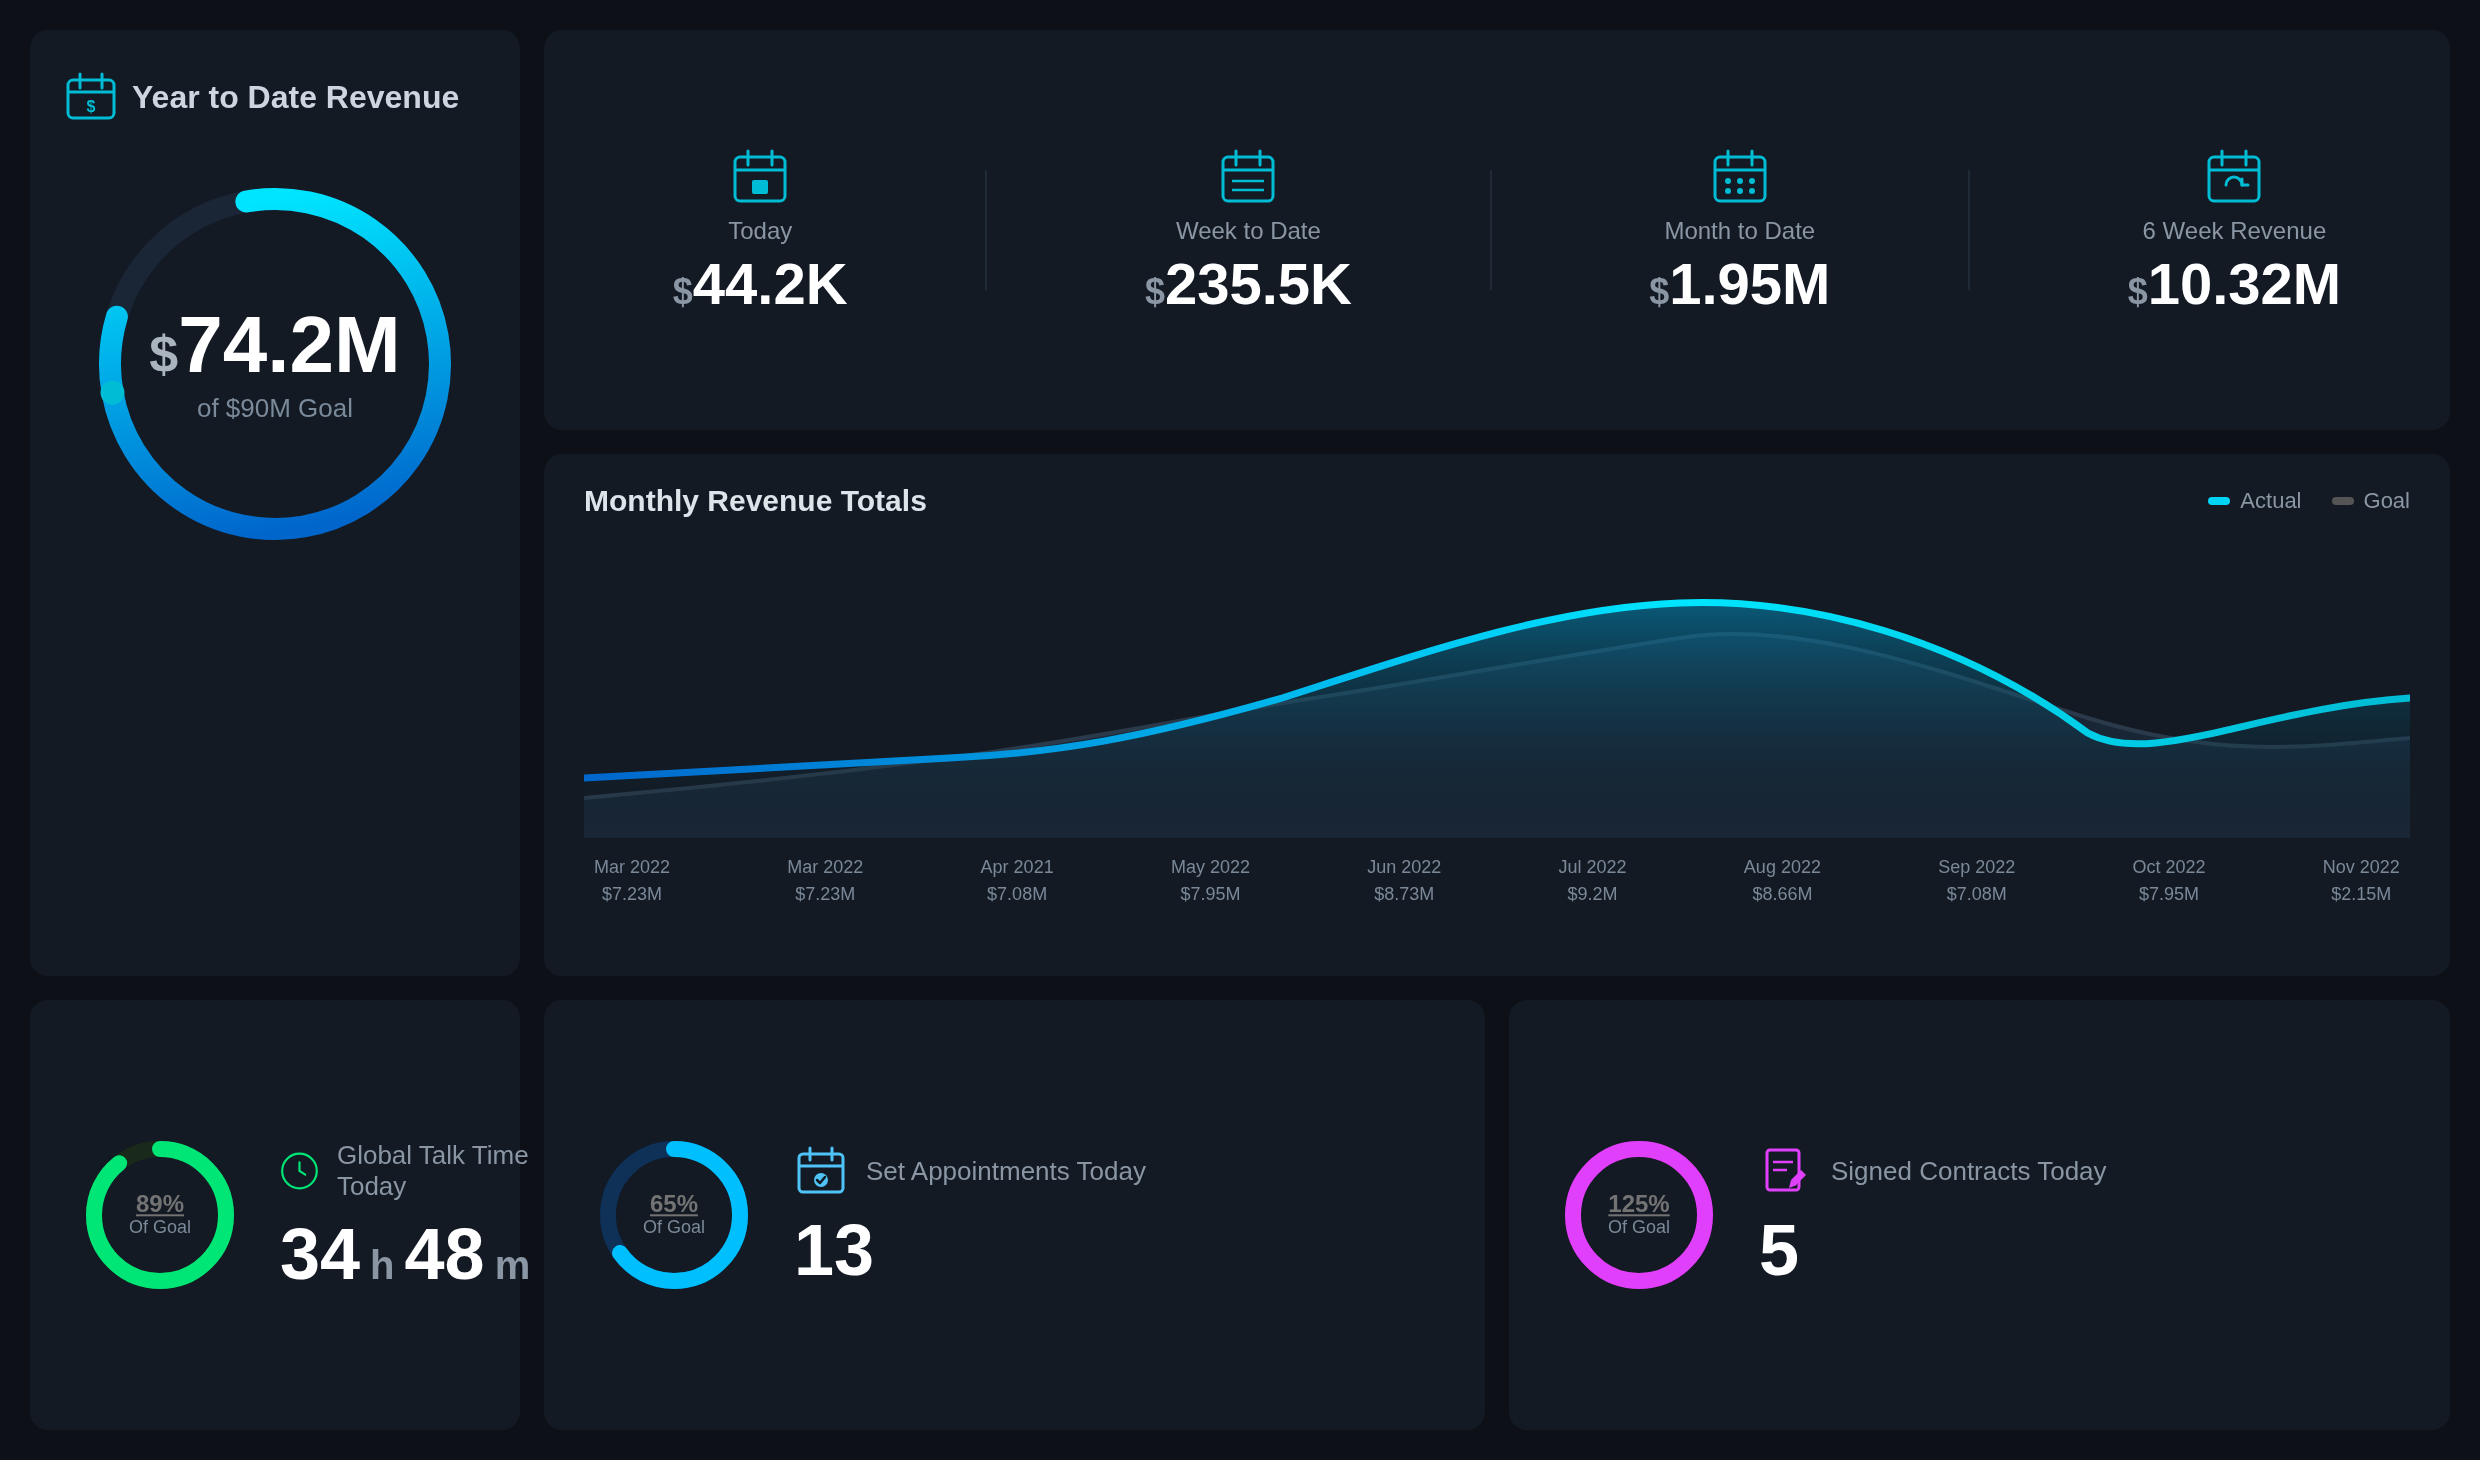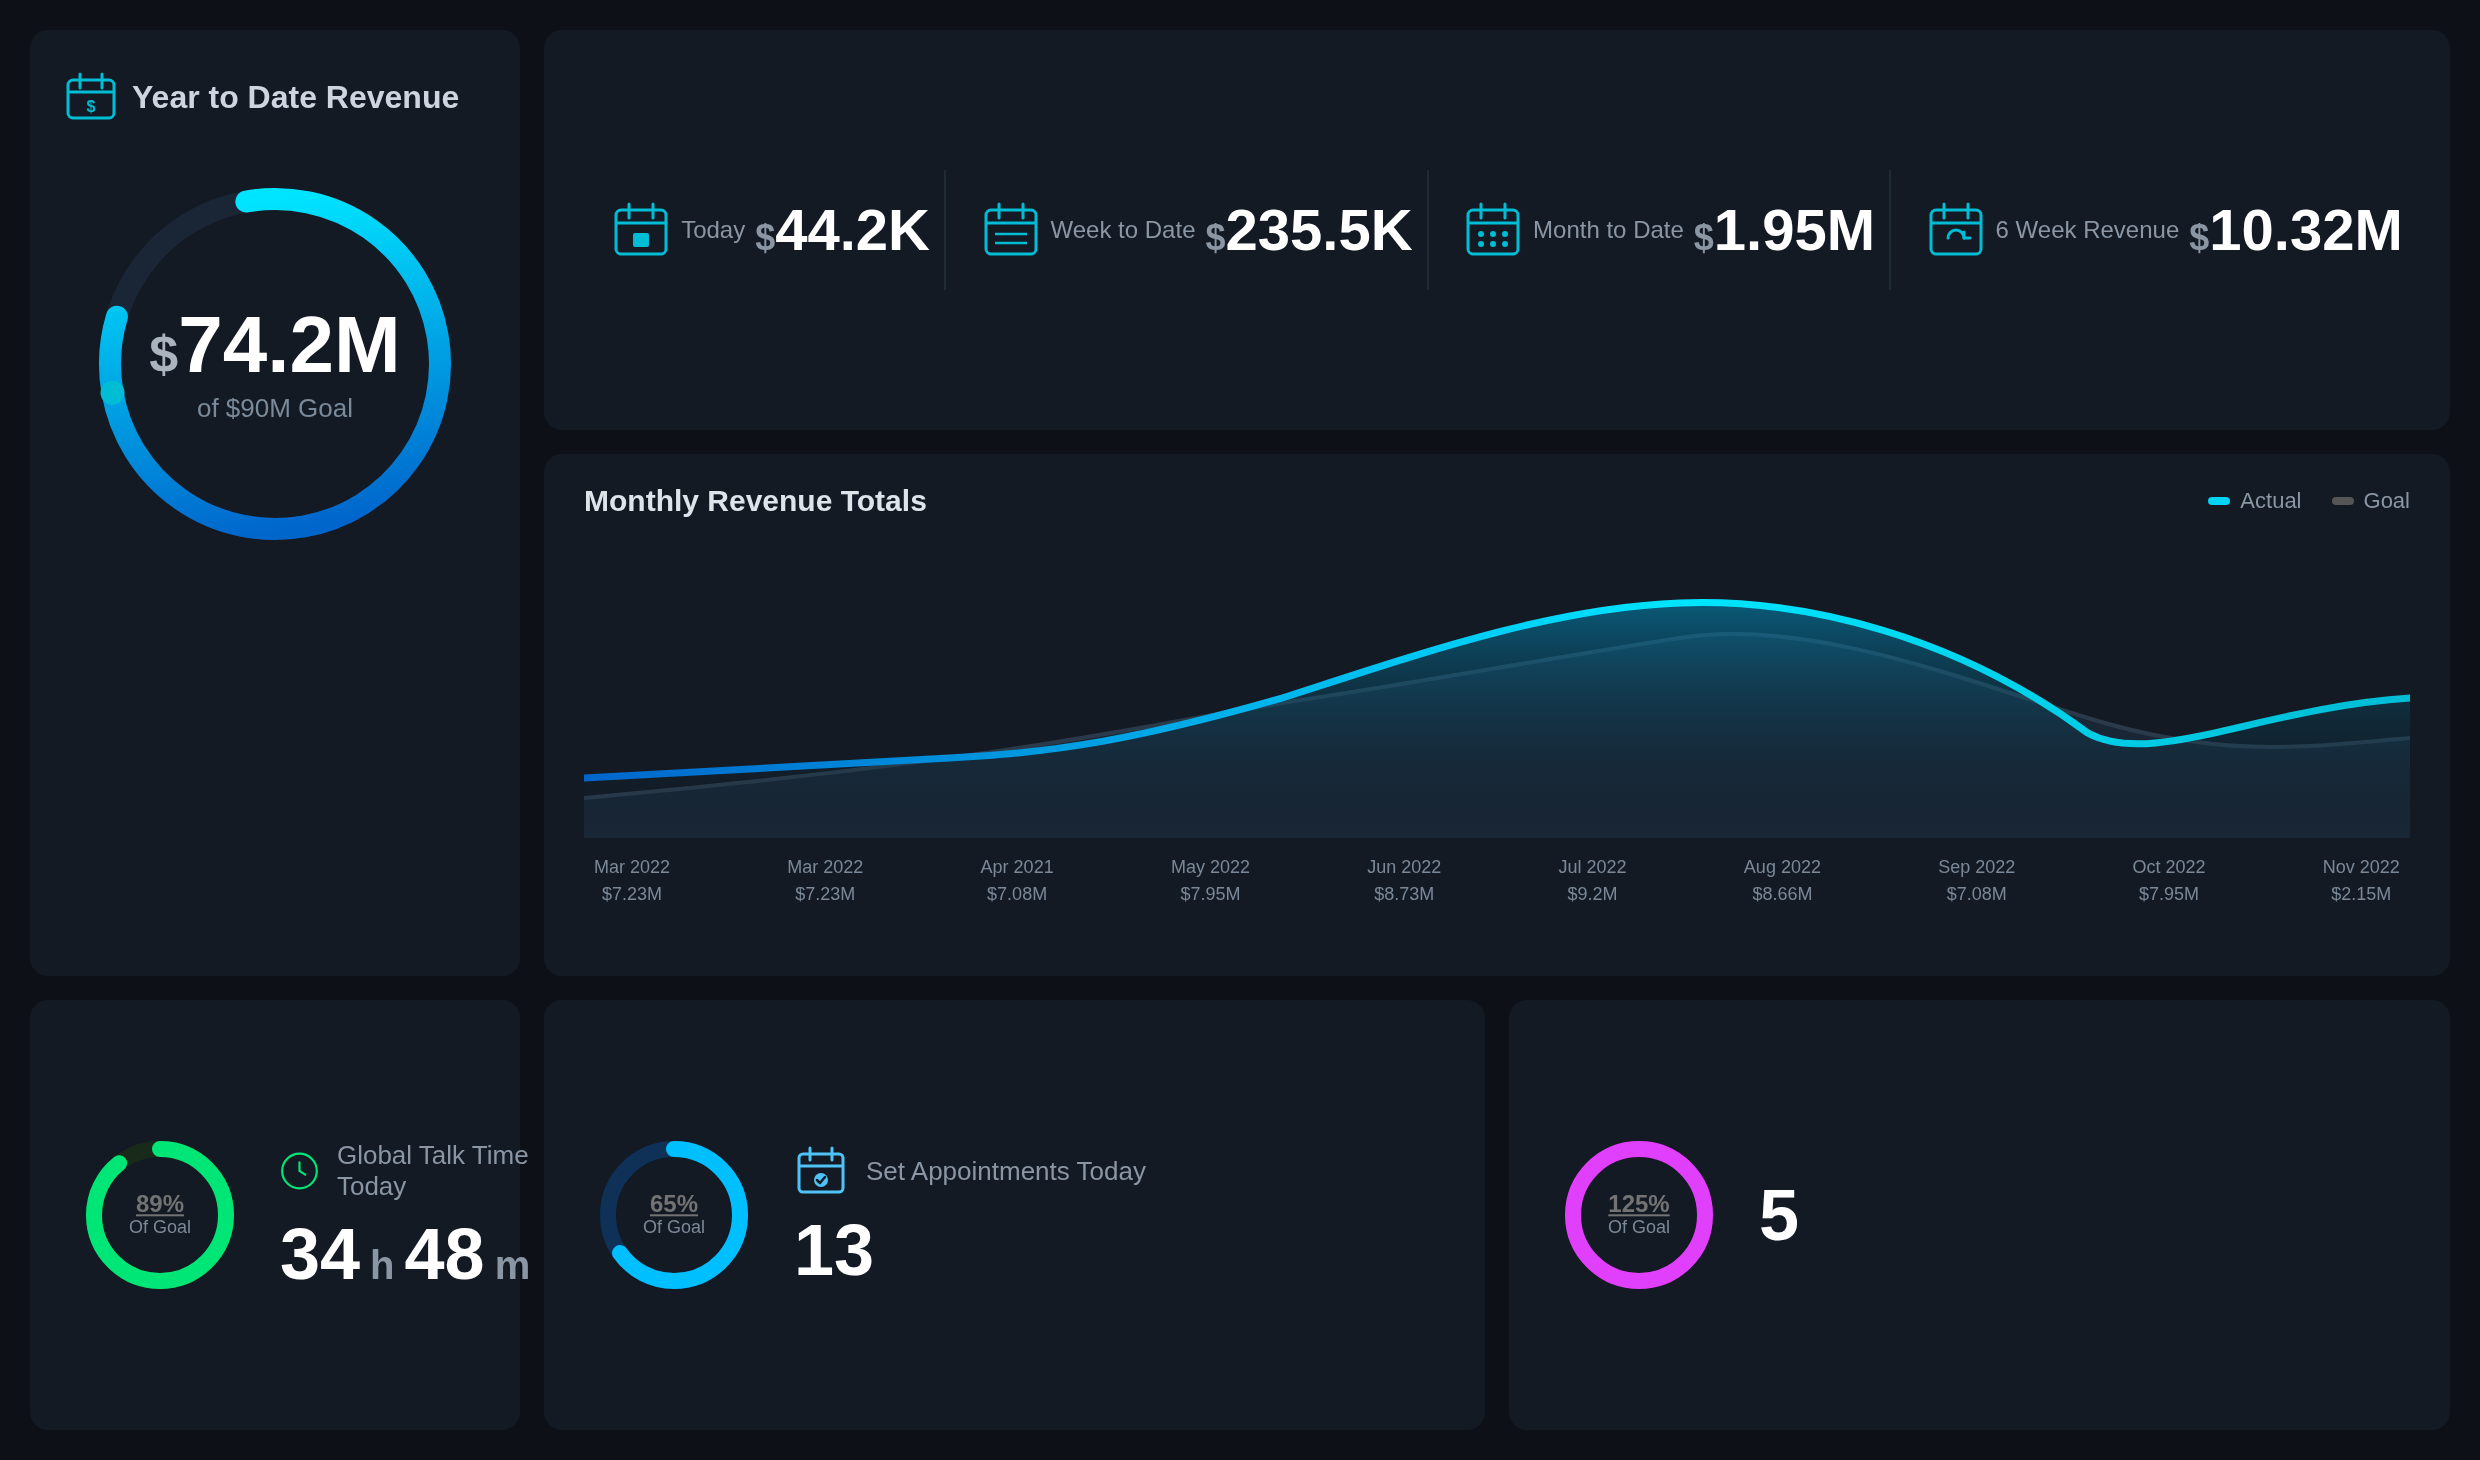--- a/index.html
+++ b/index.html
@@ -86,21 +86,21 @@
     .stats-row-card {
       grid-row: 1;
       grid-column: 2;
       display: flex;
       align-items: center;
       justify-content: space-around;
       padding: 28px 40px;
     }
     .stat-item {
       display: flex;
-      flex-direction: row;
+      flex-direction: column;
       align-items: center;
       gap: 10px;
       margin-left: 20px;
     }
     .stat-icon {
       width: 60px;
       height: 60px;
     }
     .stat-label {
       font-size: 24px;
@@ -524,20 +524,30 @@
         <svg width="160" height="160" viewBox="0 0 160 160">
           <circle cx="80" cy="80" r="66" fill="none" stroke="#2a0a2a" stroke-width="16"></circle>
           <circle cx="80" cy="80" r="66" fill="none" stroke="#e040fb" stroke-width="16" stroke-dasharray="415 415" stroke-linecap="round" transform="rotate(-90 80 80)"></circle>
         </svg>
         <div class="mini-donut-center">
           <div class="mini-donut-pct">125%</div>
           <div class="mini-donut-label">Of Goal</div>
         </div>
       </div>
       <div class="metric-info">
+        <div class="metric-top">
+          <svg width="54" height="54" viewBox="0 0 54 54" fill="none">
+            <rect x="8" y="6" width="32" height="40" rx="3" stroke="#e040fb" stroke-width="3"></rect>
+            <line x1="14" y1="18" x2="34" y2="18" stroke="#e040fb" stroke-width="2.5"></line>
+            <line x1="14" y1="26" x2="28" y2="26" stroke="#e040fb" stroke-width="2.5"></line>
+            <path d="M32 36 L42 26 L47 31 L37 41 Z" fill="#e040fb"></path>
+            <path d="M32 36 L30 44 L38 41 Z" fill="#e040fb"></path>
+          </svg>
+          <span class="metric-label">Signed Contracts Today</span>
+        </div>
         <div class="metric-value-row">
           <span class="metric-value">5</span>
         </div>
       </div>
     </div>
   </div>
 
 </div>
 
 </body></html>

